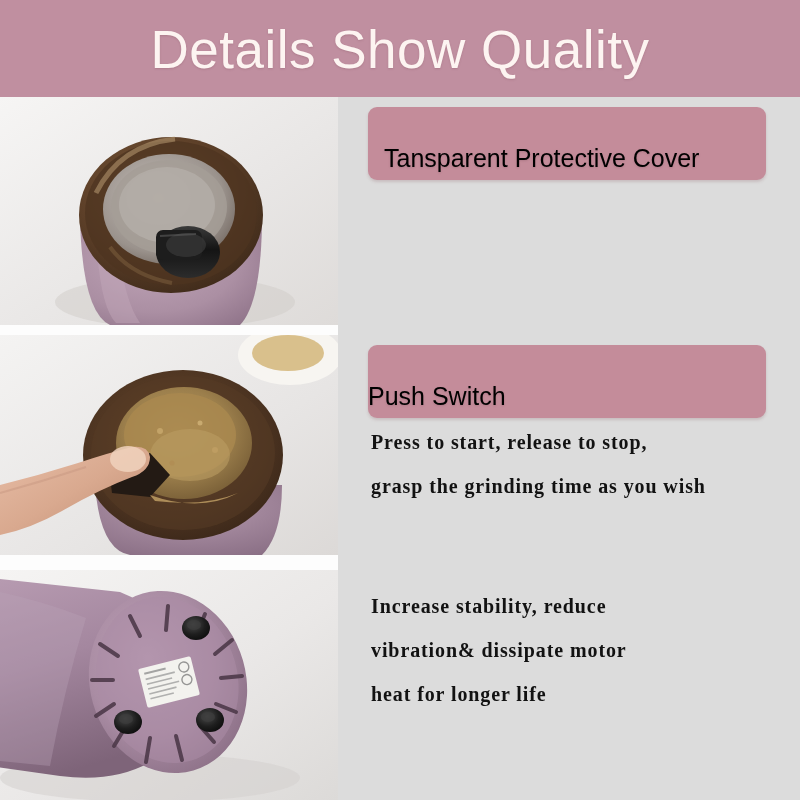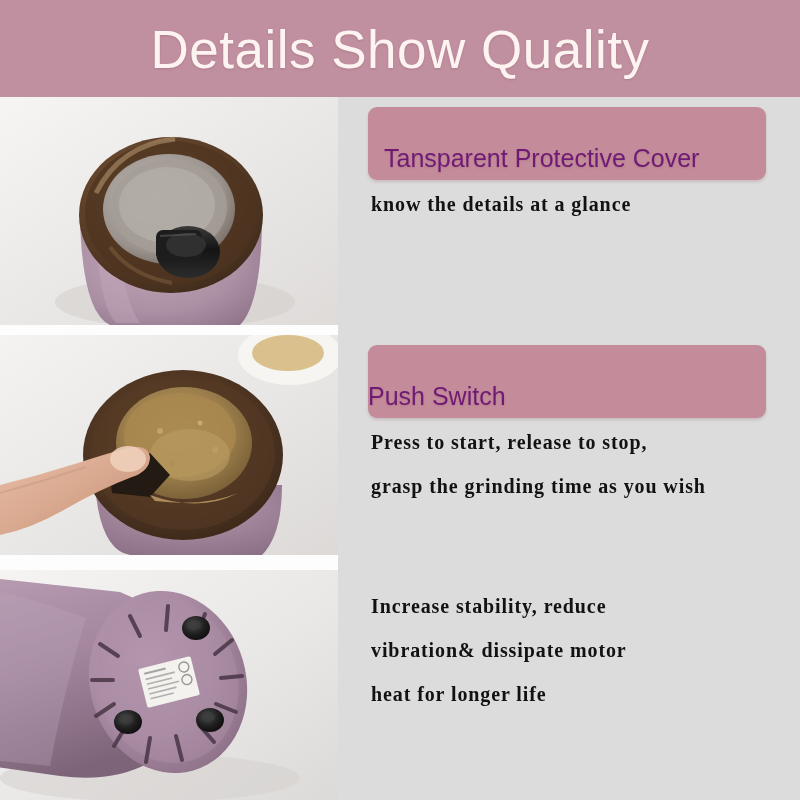--- a/index.html
+++ b/index.html
@@ -106,21 +106,21 @@
     box-shadow: 0 2px 3px rgba(150, 110, 120, 0.28);
     box-sizing: border-box;
   }
   .banner-left   { justify-content: flex-start; padding-left: 16px; }
   .banner-center { justify-content: flex-start; }
 
   .banner-text {
     font-family: "Liberation Sans", sans-serif;
     font-size: 25px;
     font-weight: 400;
-    color: #701a75;
+    color: #000000;
     line-height: 1;
     white-space: nowrap;
     text-shadow: 0 1px 2px rgba(130, 85, 100, 0.3);
     margin-top: 30px;
   }
 
   .body-text {
     margin-top: 14px;
     padding-left: 3px;
   }
@@ -338,21 +338,20 @@
     </div>
   </div>
 
   <div class="content-col">
 
     <div class="feature-block block-1">
       <div class="banner banner-left">
         <span class="banner-text">Tansparent  Protective Cover</span>
       </div>
       <div class="body-text">
-        <div class="body-line">know the details at a glance</div>
       </div>
     </div>
 
     <div class="feature-block block-2">
       <div class="banner banner-center">
         <span class="banner-text">Push Switch</span>
       </div>
       <div class="body-text">
         <div class="body-line">Press to start, release to stop,</div>
         <div class="body-line">grasp the grinding time as you wish</div>

